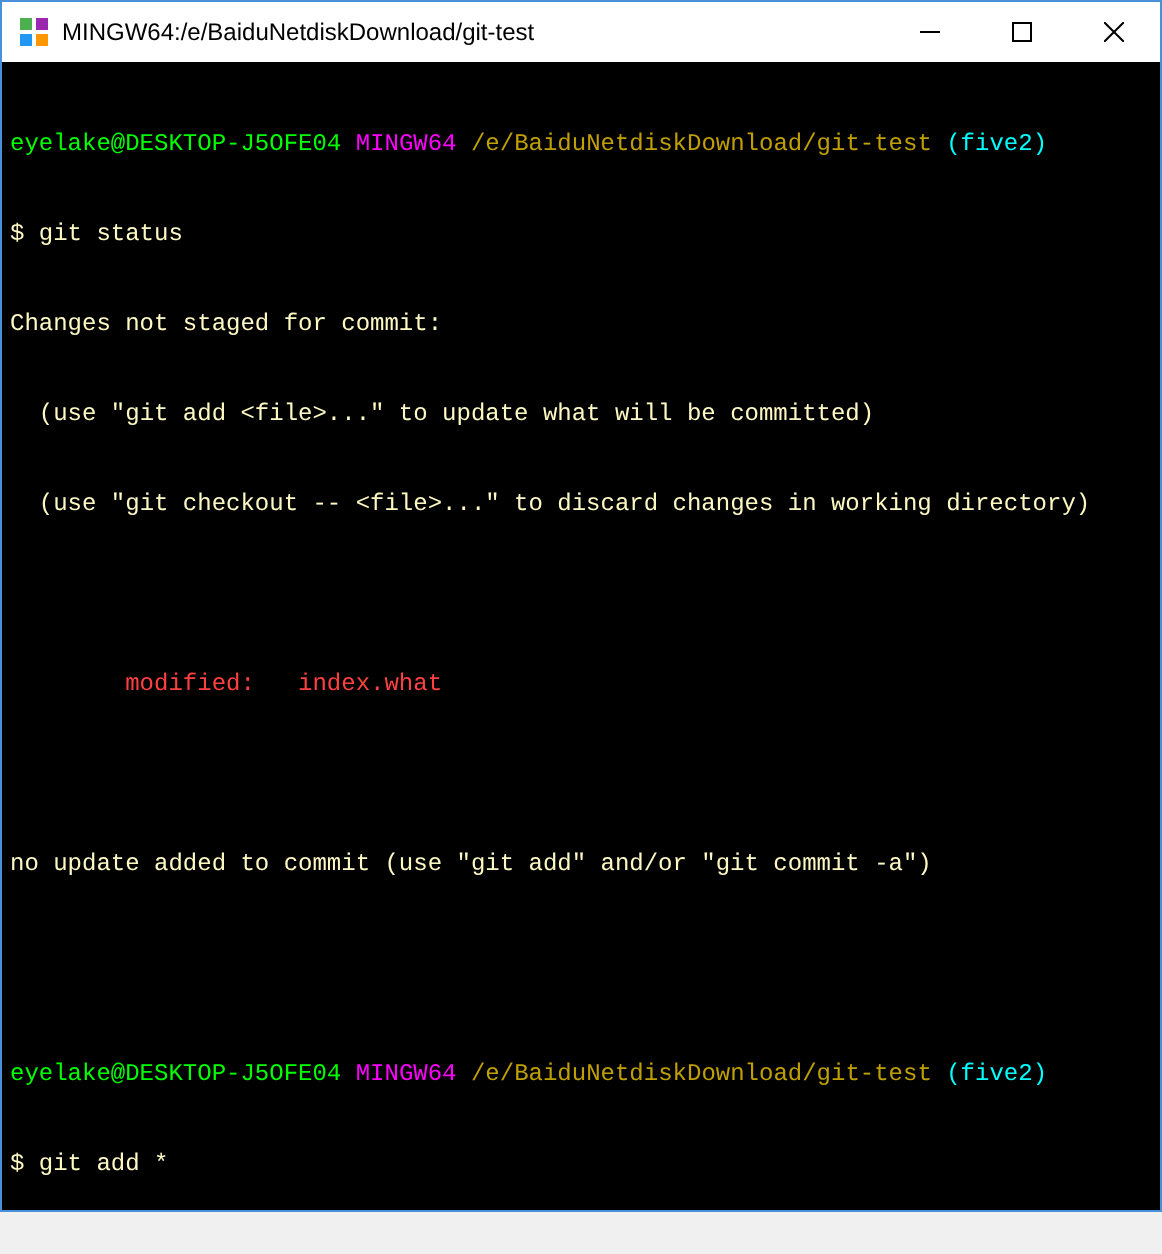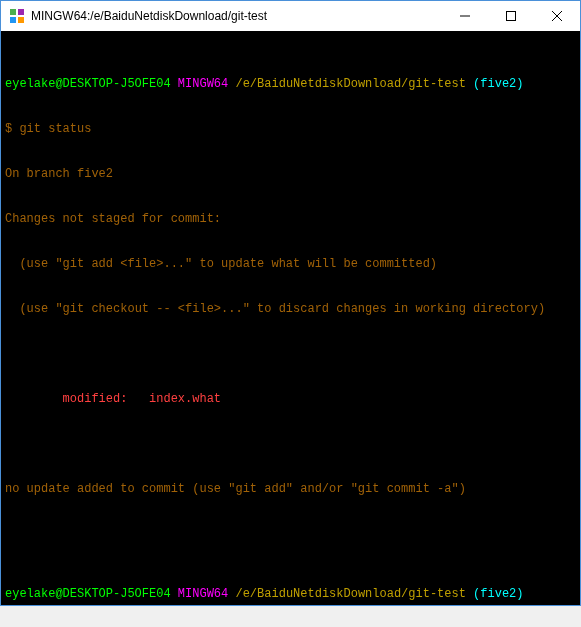--- a/index.html
+++ b/index.html
@@ -39,32 +39,32 @@
     width: 46px; height: 30px;
     display: flex; align-items: center; justify-content: center;
     font-family: "Segoe UI", Arial, sans-serif;
     font-size: 10px;
     color: #000;
   }
   .terminal {
     flex: 1;
     background: #000;
     color: #c0c0c0;
-    padding: 16px 4px;
+    padding: 4px 4px;
     overflow: hidden;
     line-height: 15px;
     white-space: pre-wrap;
     word-break: break-all;
   }
   .line { min-height: 15px; }
   .g { color: #00ff00; } 
   .m { color: #ff00ff; } 
   .y { color: #c0a000; } 
   .c { color: #00ffff; } 
-  .w { color: #a16207; } 
+  .w { color: #fef9c3; } 
   .r { color: #ff4040; } 
 </style>
 </head>
 <body>
 
 <div class="window">
   <div class="title-bar">
     <span class="title-icon">
       <svg width="16" height="16" viewBox="0 0 16 16">
         <rect x="1" y="1" width="6" height="6" fill="#4caf50"></rect>
@@ -88,21 +88,20 @@
       <svg width="10" height="10">
           <line x1="0" y1="0" x2="10" y2="10" stroke="#000" stroke-width="1"></line>
           <line x1="10" y1="0" x2="0" y2="10" stroke="#000" stroke-width="1"></line>
         </svg>
     </div>
   </div>
 
   <div class="terminal">
     <div class="line"><span class="g">eyelake@DESKTOP-J5OFE04</span><span class="w"> </span><span class="m">MINGW64</span><span class="w"> </span><span class="y">/e/BaiduNetdiskDownload/git-test</span><span class="w"> </span><span class="c">(five2)</span></div>
     <div class="line w">$ git status</div>
-    <div class="line w">On branch five2</div>
     <div class="line w">Changes not staged for commit:</div>
     <div class="line w">  (use "git add &lt;file&gt;..." to update what will be committed)</div>
     <div class="line w">  (use "git checkout -- &lt;file&gt;..." to discard changes in working directory)</div>
     <div class="line"></div>
     <div class="line r">        modified:   index.what</div>
     <div class="line"></div>
     <div class="line w">no update added to commit (use "git add" and/or "git commit -a")</div>
     <div class="line"></div>
 
     <div class="line"><span class="g">eyelake@DESKTOP-J5OFE04</span><span class="w"> </span><span class="m">MINGW64</span><span class="w"> </span><span class="y">/e/BaiduNetdiskDownload/git-test</span><span class="w"> </span><span class="c">(five2)</span></div>

